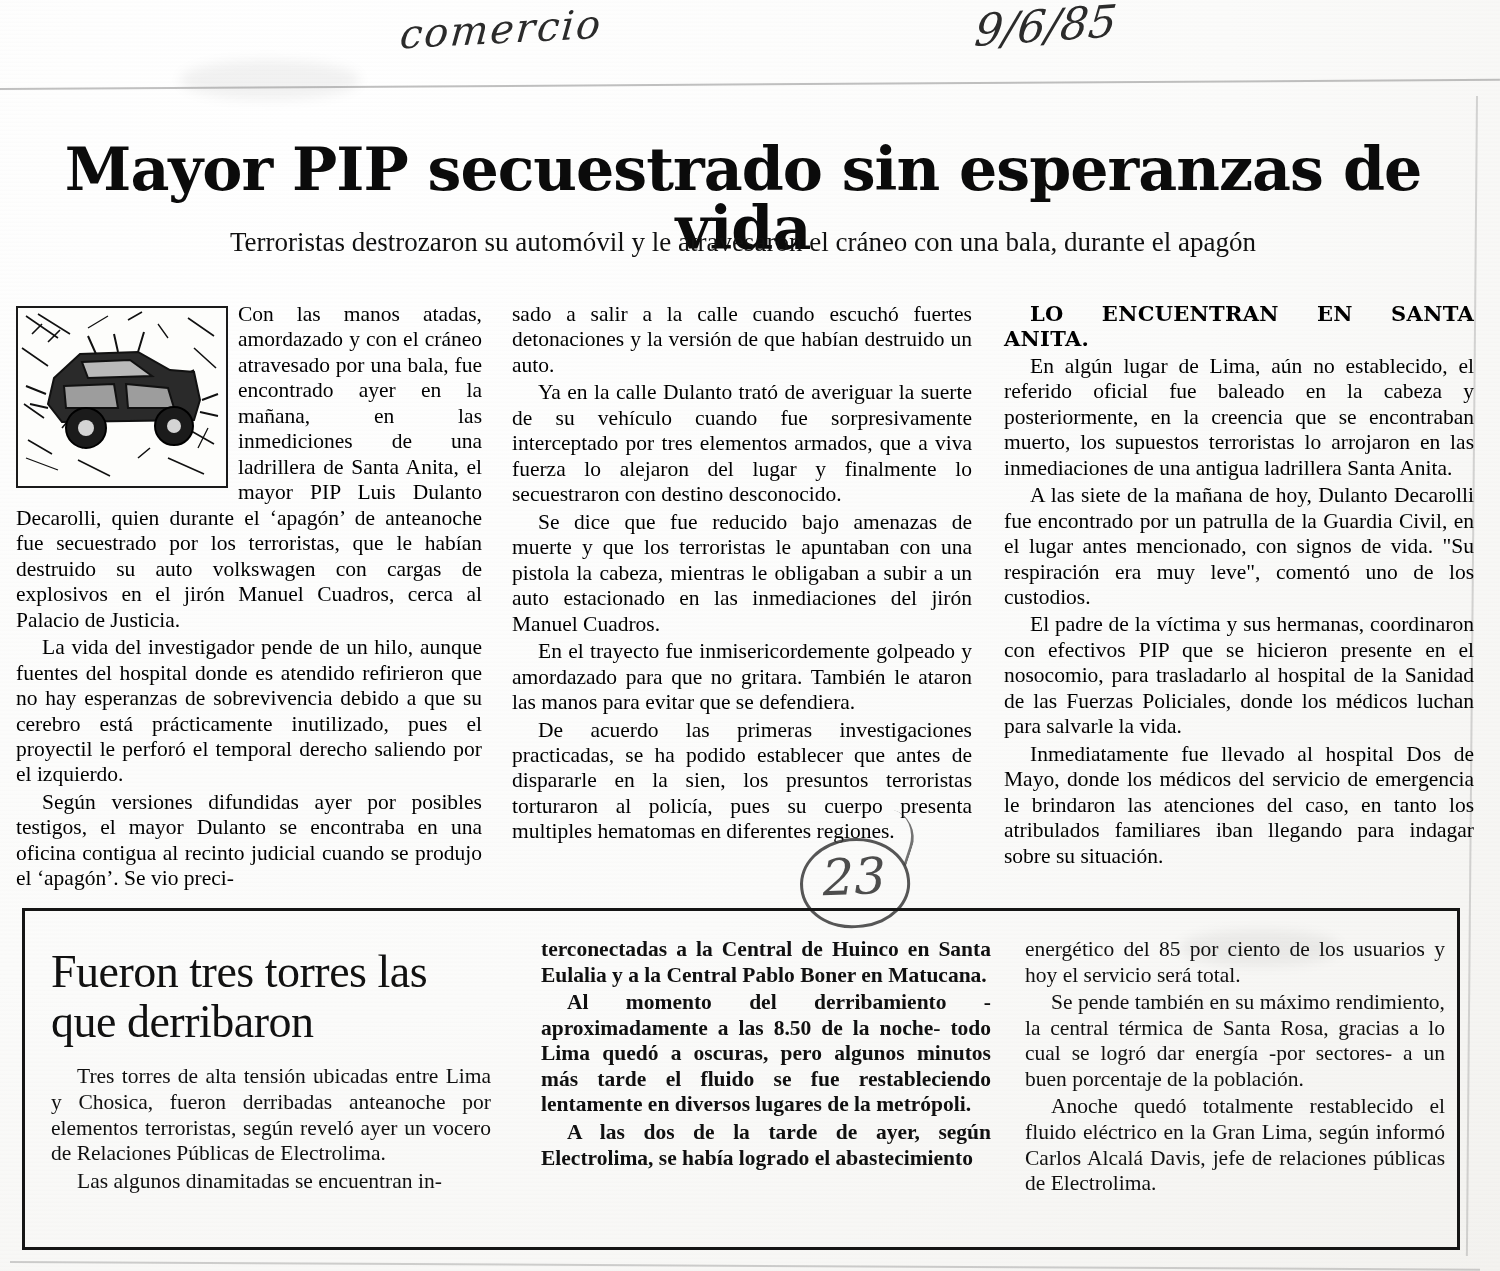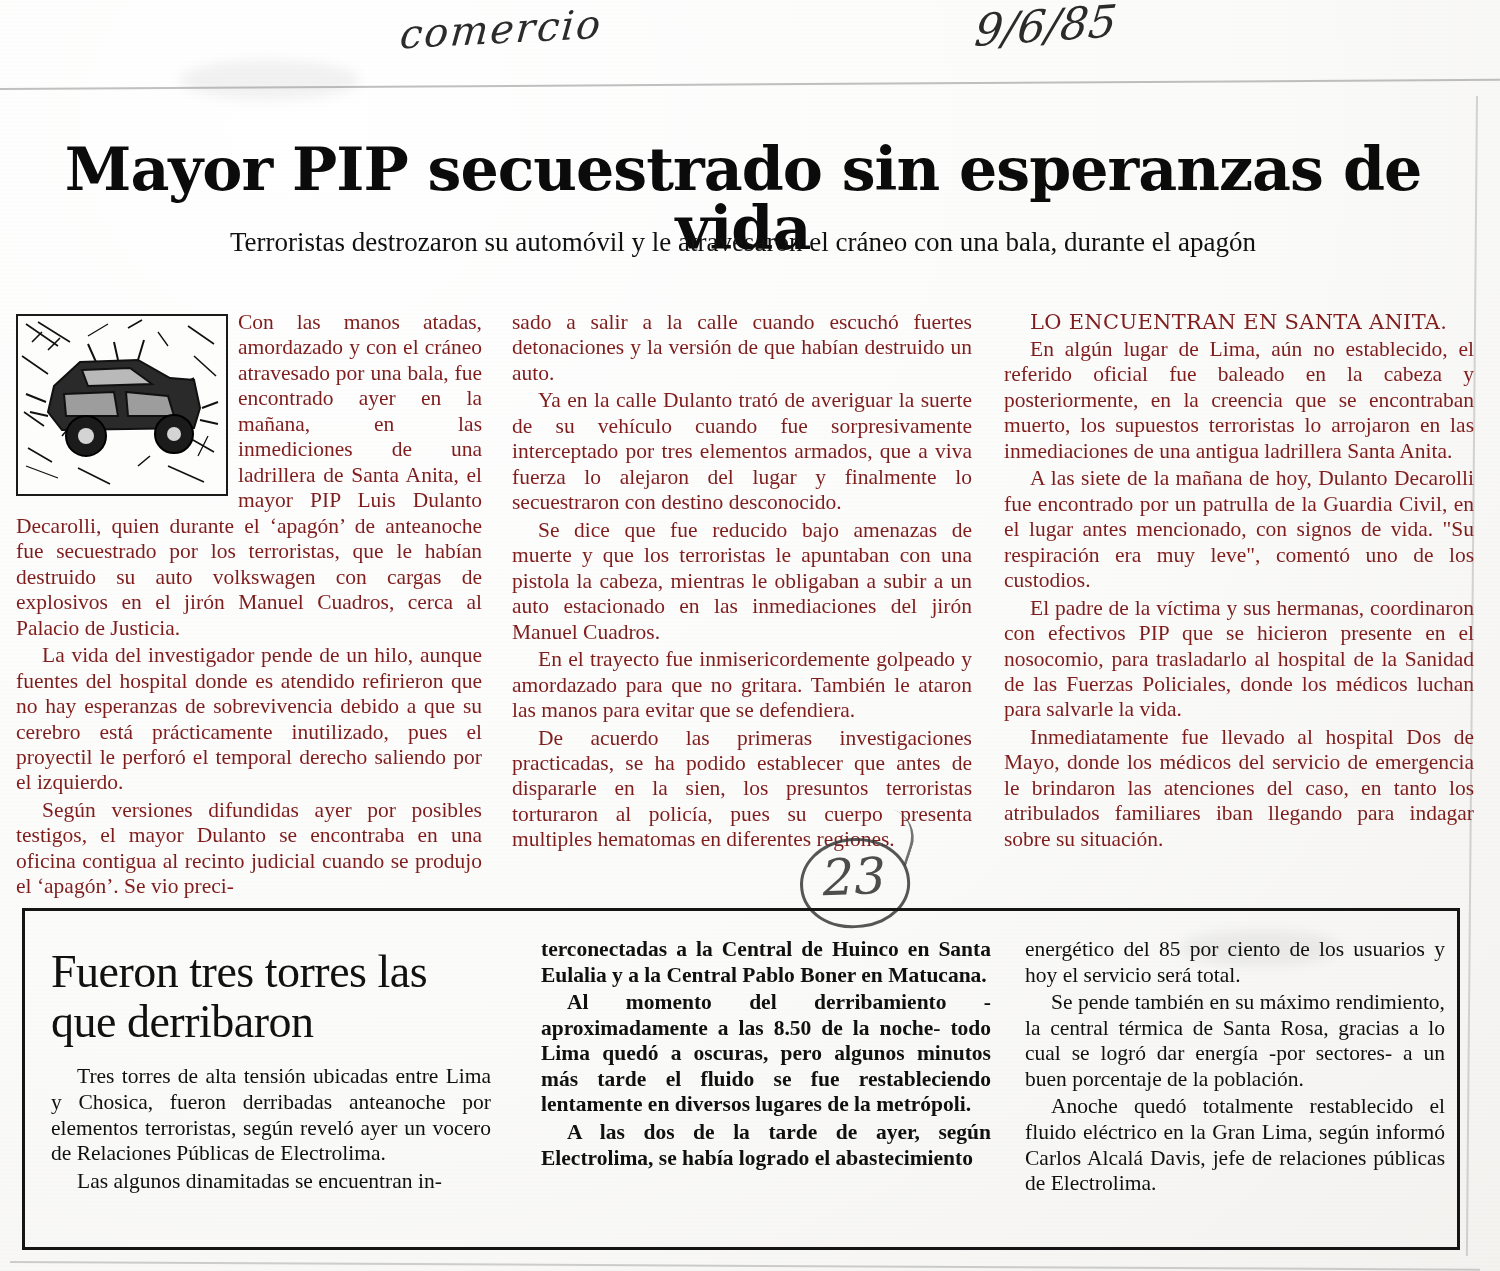--- a/index.html
+++ b/index.html
@@ -95,25 +95,25 @@
   
   #article {
     position: absolute;
     left: 16px;
     top: 298px;
     width: 1462px;
     height: 590px;
   }
   .col {
     position: absolute;
-    top: 12px;
+    top: 4px;
     font-size: 21.5px;
     line-height: 1.185;
     text-align: justify;
-    color: #7f1d1d;
+    color: #000000;
   }
   #col-1 { left: 0px;   width: 466px; }
   #col-2 { left: 496px; width: 460px; }
   #col-3 { left: 988px; width: 470px; }
 
   .col p { margin: 0 0 2px 0; text-indent: 26px; }
   .col p.noindent { text-indent: 0; }
 
   
   #figure {
@@ -123,21 +123,21 @@
     margin: 4px 10px 3px 0;
     border: 2px solid #1a1a1a;
     position: relative;
     overflow: hidden;
     background: #fdfdfb;
   }
   #figure svg { display: block; }
 
   .section-head {
     font-family: "DejaVu Serif", serif;
-    font-weight: normal;
+    font-weight: bold;
     font-size: 21px;
     letter-spacing: .3px;
     margin-bottom: 4px;
     text-indent: 0;
   }
 
   
   #page-circle {
     position: absolute;
     left: 800px;

